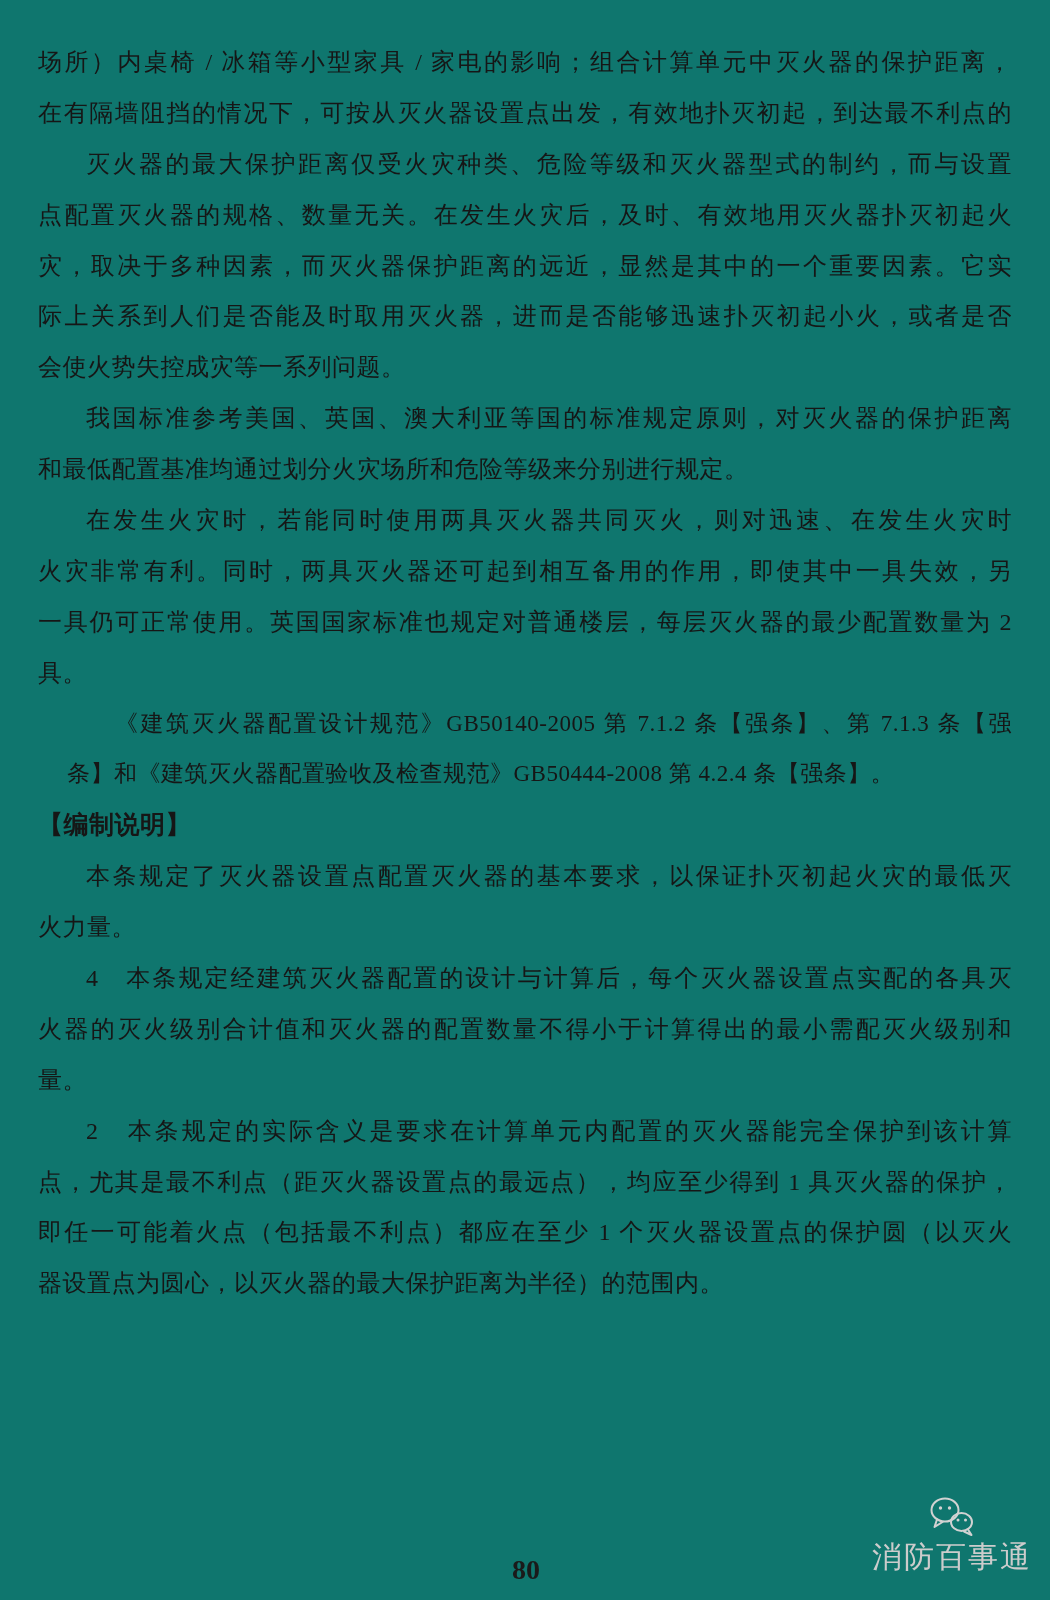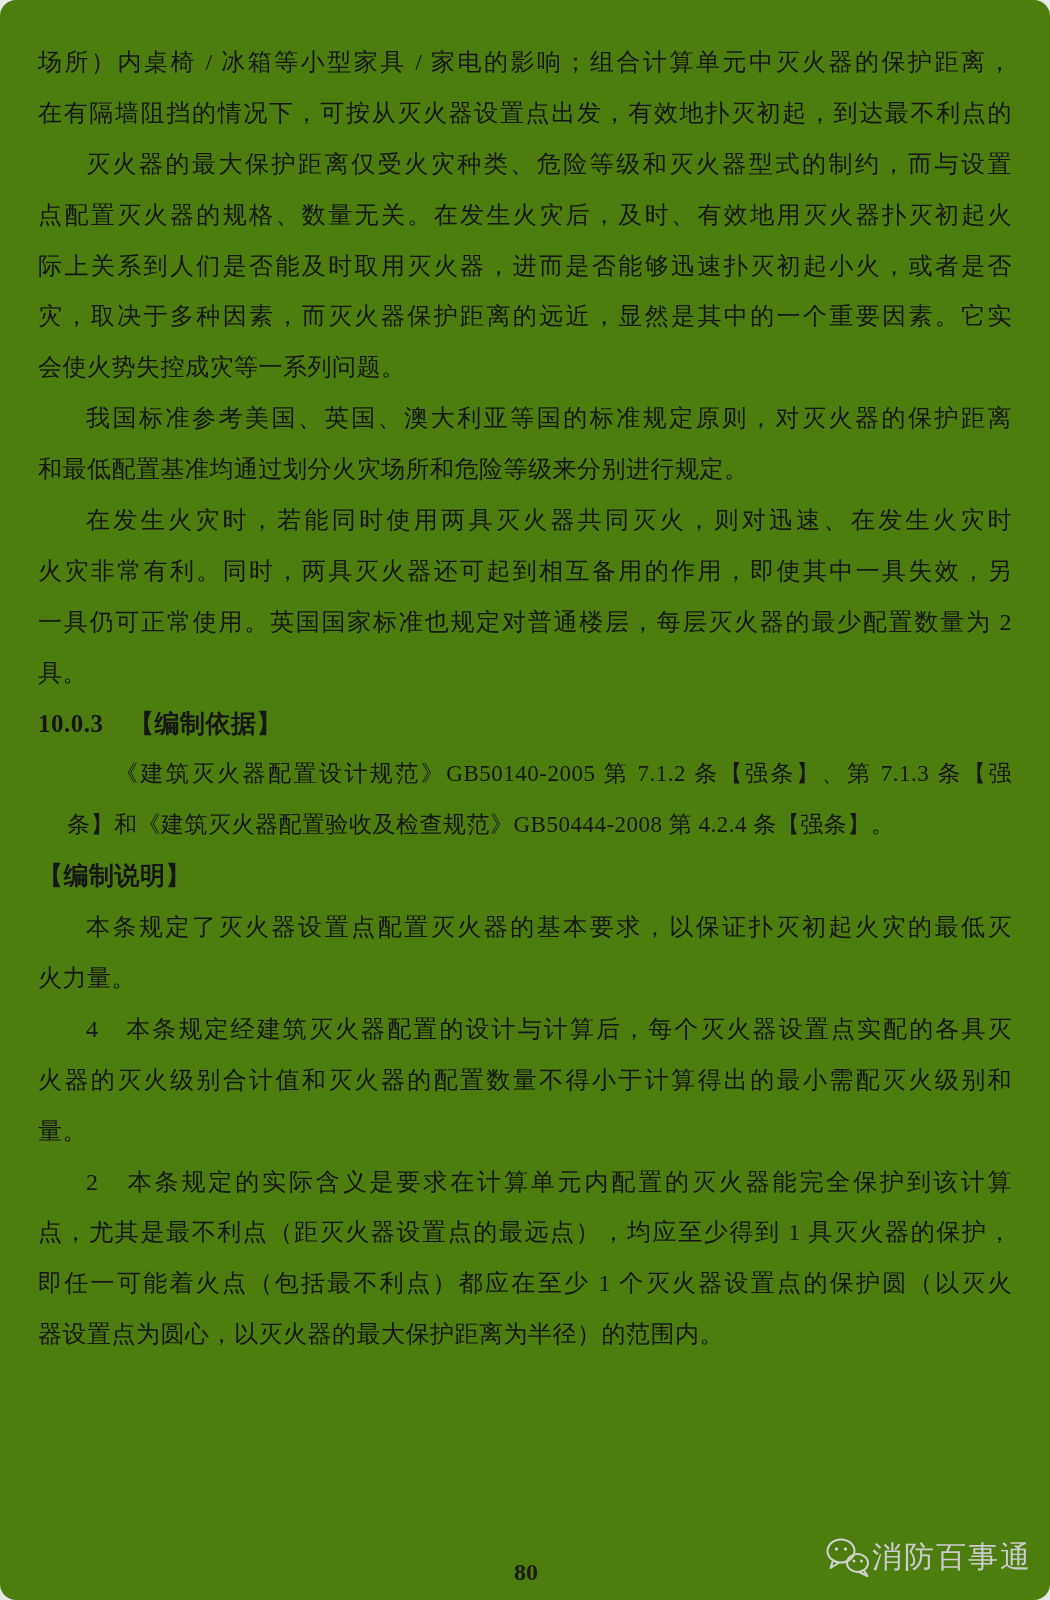--- a/index.html
+++ b/index.html
@@ -1,25 +1,24 @@
 <!DOCTYPE html>
 <html><head>
 <meta charset="utf-8">
 <style>
   * { margin: 0; padding: 0; box-sizing: border-box; }
   html, body { background: #e8e8e8; }
   .page {
     position: relative;
     width: 1050px;
     height: 1600px;
-    background: #4d7c0f;
+    background: #0f766e;
     overflow: hidden;
     font-family: "Liberation Serif", "DejaVu Serif", serif;
     color: #161616;
-    border-radius: 16px;
   }
   .content {
     position: absolute;
     top: 37px;
     left: 38px;
     right: 38px;
   }
   .line {
     font-size: 24px;
     height: 50.9px;
@@ -34,58 +33,58 @@
   }
   .line.indent { text-indent: 48px; }
   .line.bold { font-weight: bold; font-size: 25px; }
   .line.fit { font-size: 23px; margin-left: 29px; }
   .footer-pageno {
     position: absolute;
     bottom: 14px;
     left: 2px;
     right: 0;
     text-align: center;
-    font-size: 24px;
+    font-size: 28px;
     font-weight: bold;
     color: #1a1a1a;
     margin-top: 15px;
   }
   .watermark {
     position: absolute;
     right: 18px;
     bottom: 22px;
     display: flex;
     align-items: center;
     color: #cccccc;
     font-size: 30px;
     letter-spacing: 2px;
     font-family: Liberation Serif, serif;
     user-select: none;
+    flex-direction: column;
   }
   .watermark svg { display: block; }
 </style>
 </head>
 <body>
 
 <div class="page">
   <div class="content">
     <div class="line j">场所）内桌椅 / 冰箱等小型家具 / 家电的影响；组合计算单元中灭火器的保护距离，</div>
     <div class="line j">在有隔墙阻挡的情况下，可按从灭火器设置点出发，有效地扑灭初起，到达最不利点的</div>
     <div class="line j indent">灭火器的最大保护距离仅受火灾种类、危险等级和灭火器型式的制约，而与设置</div>
     <div class="line j">点配置灭火器的规格、数量无关。在发生火灾后，及时、有效地用灭火器扑灭初起火</div>
+    <div class="line j">灾，取决于多种因素，而灭火器保护距离的远近，显然是其中的一个重要因素。它实</div>
     <div class="line j">际上关系到人们是否能及时取用灭火器，进而是否能够迅速扑灭初起小火，或者是否</div>
-    <div class="line j">灾，取决于多种因素，而灭火器保护距离的远近，显然是其中的一个重要因素。它实</div>
     <div class="line">会使火势失控成灾等一系列问题。</div>
     <div class="line j indent">我国标准参考美国、英国、澳大利亚等国的标准规定原则，对灭火器的保护距离</div>
     <div class="line">和最低配置基准均通过划分火灾场所和危险等级来分别进行规定。</div>
     <div class="line j indent">在发生火灾时，若能同时使用两具灭火器共同灭火，则对迅速、在发生火灾时</div>
     <div class="line j">火灾非常有利。同时，两具灭火器还可起到相互备用的作用，即使其中一具失效，另</div>
     <div class="line j">一具仍可正常使用。英国国家标准也规定对普通楼层，每层灭火器的最少配置数量为 2</div>
     <div class="line">具。</div>
-    <div class="line bold">10.0.3　【编制依据】</div>
     <div class="line j indent fit">《建筑灭火器配置设计规范》GB50140-2005 第 7.1.2 条【强条】、第 7.1.3 条【强</div>
     <div class="line fit">条】和《建筑灭火器配置验收及检查规范》GB50444-2008 第 4.2.4 条【强条】。</div>
     <div class="line bold">【编制说明】</div>
     <div class="line j indent">本条规定了灭火器设置点配置灭火器的基本要求，以保证扑灭初起火灾的最低灭</div>
     <div class="line">火力量。</div>
     <div class="line j indent">4　本条规定经建筑灭火器配置的设计与计算后，每个灭火器设置点实配的各具灭</div>
     <div class="line j">火器的灭火级别合计值和灭火器的配置数量不得小于计算得出的最小需配灭火级别和</div>
     <div class="line">量。</div>
     <div class="line j indent">2　本条规定的实际含义是要求在计算单元内配置的灭火器能完全保护到该计算</div>
     <div class="line j">点，尤其是最不利点（距灭火器设置点的最远点），均应至少得到 1 具灭火器的保护，</div>

